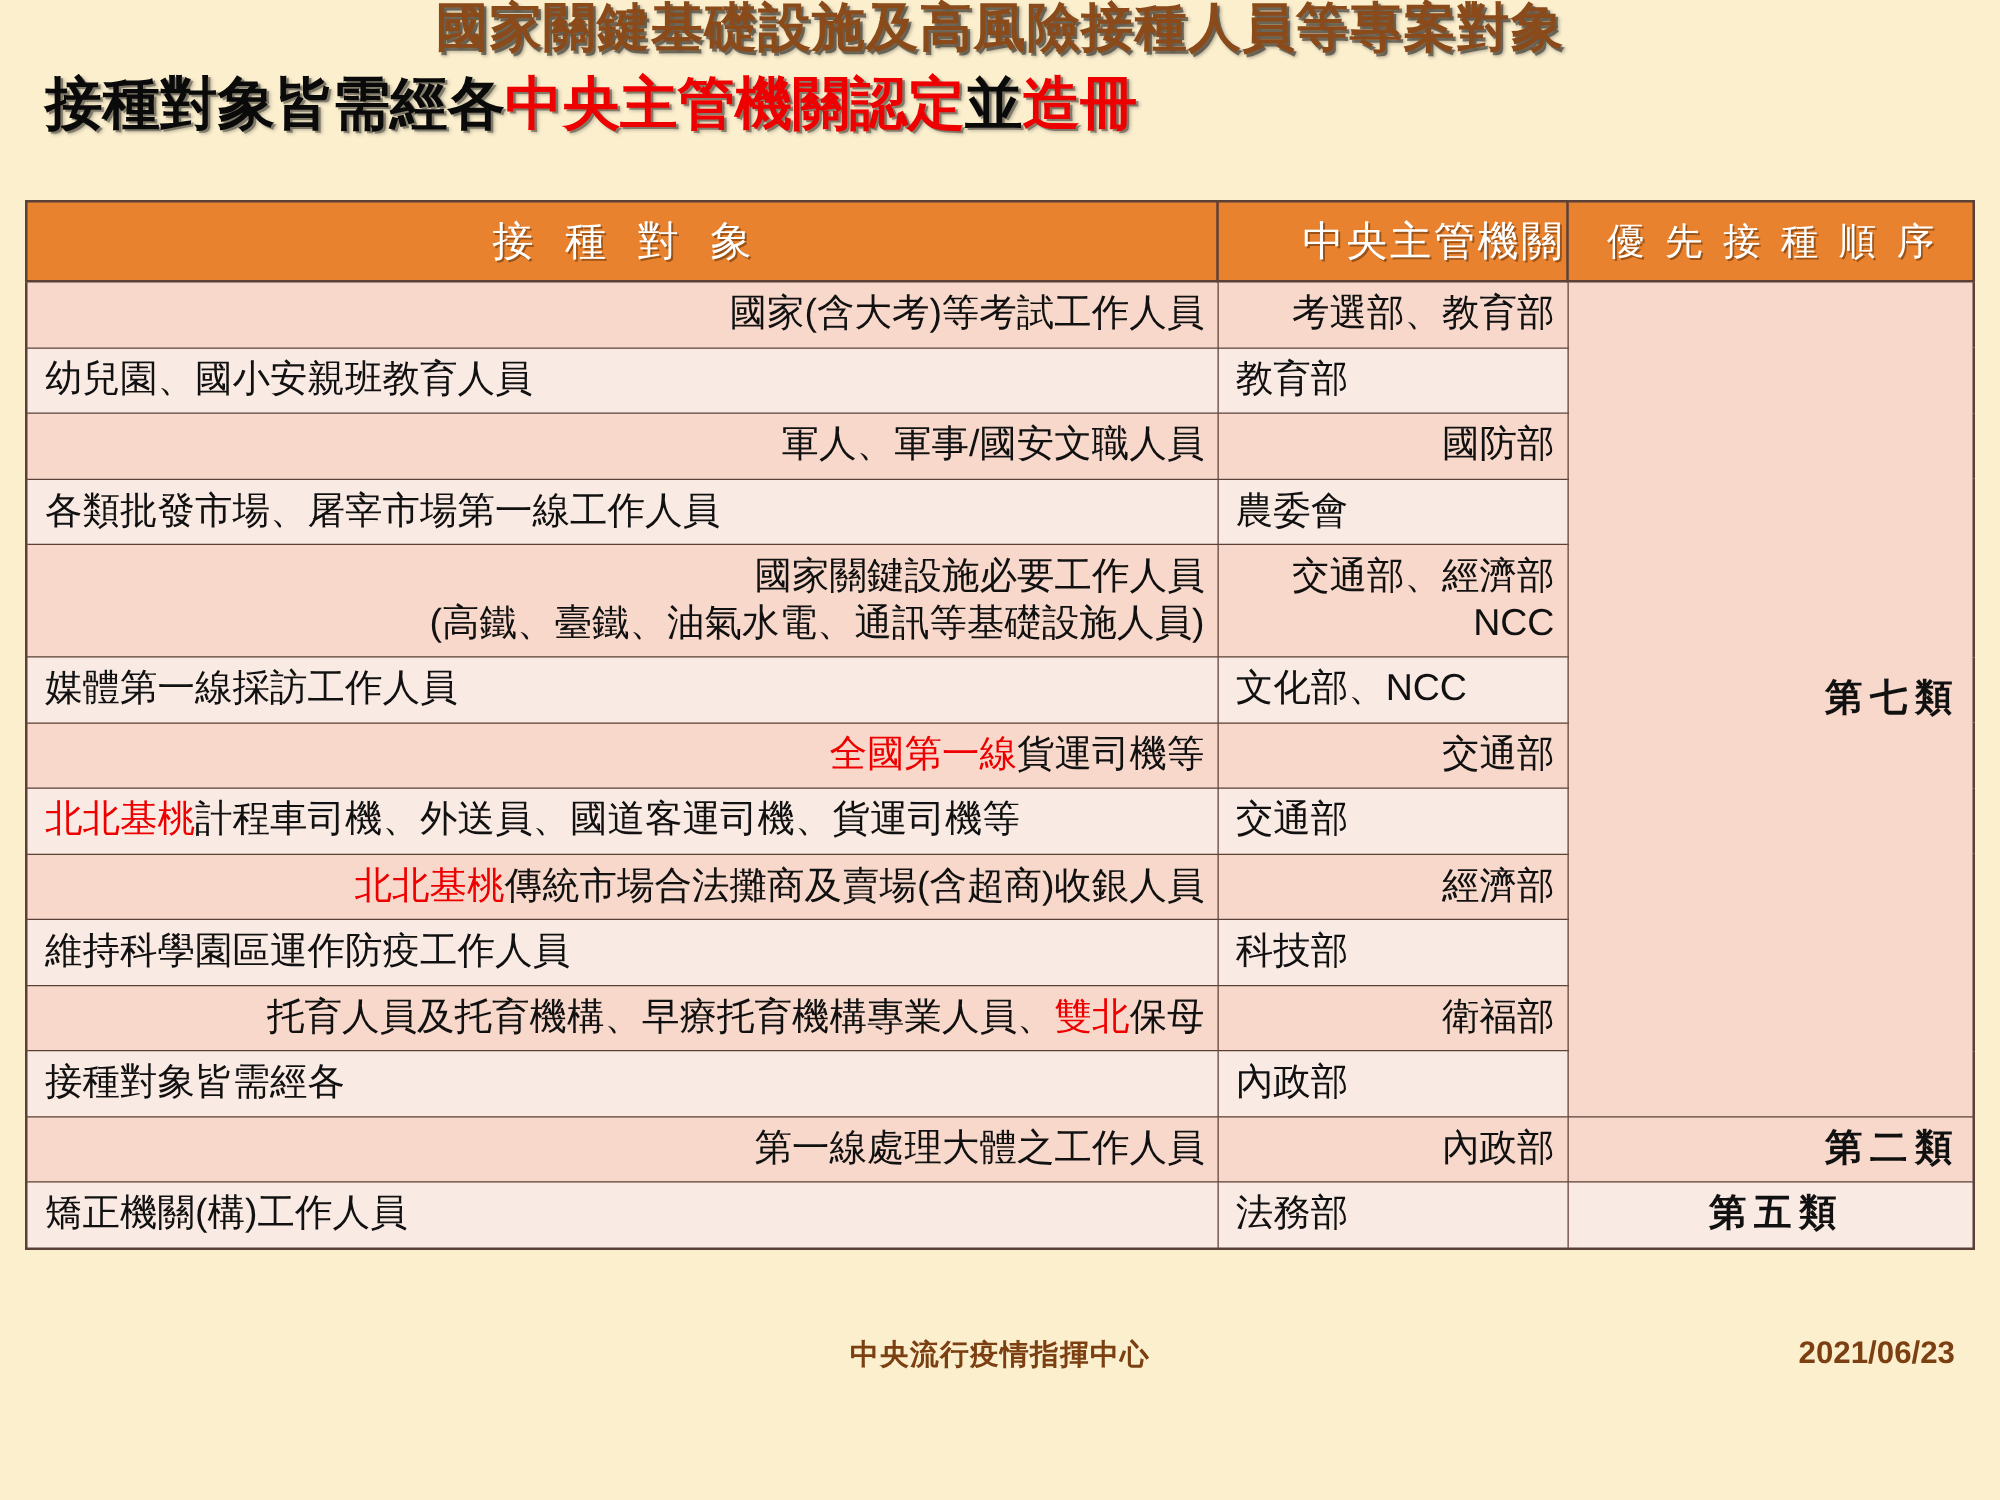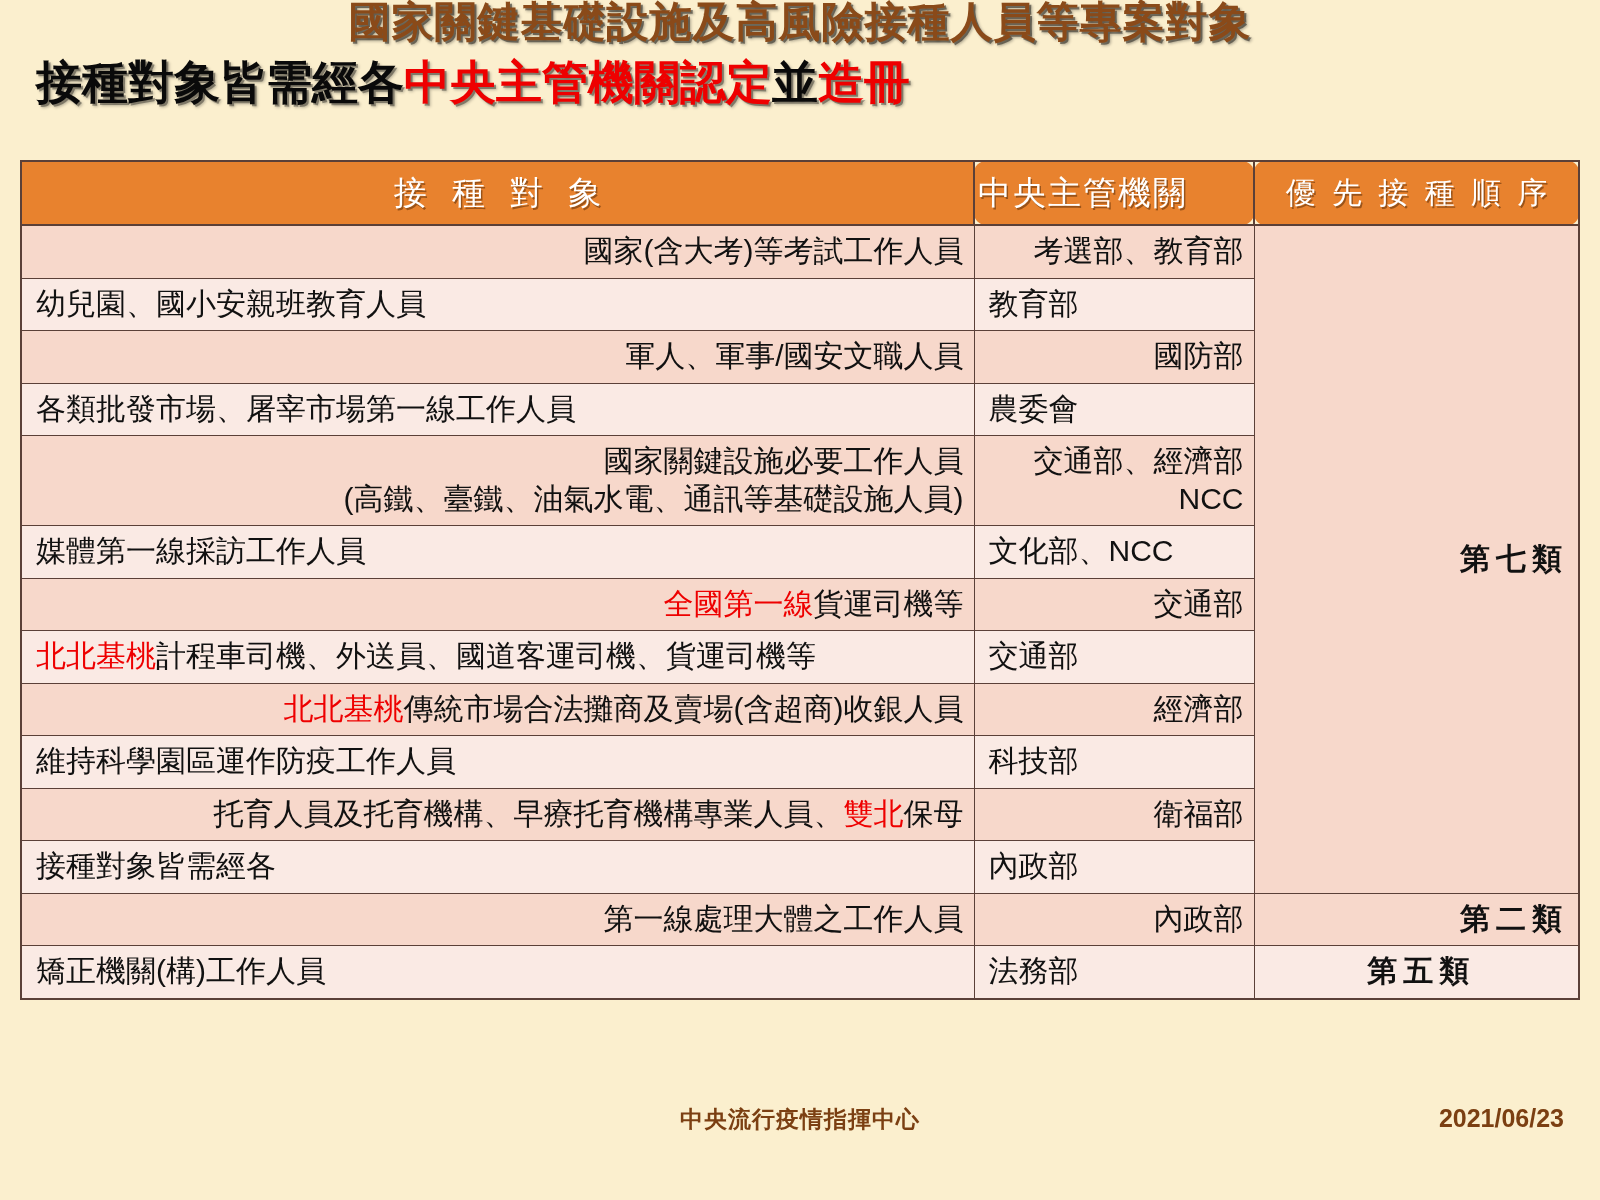--- a/index.html
+++ b/index.html
@@ -67,22 +67,22 @@
     font-size: 33px;
     font-weight: normal;
     letter-spacing: 8px;
     text-indent: 8px;
     height: 60px;
     border: 2px solid #5b4038;
     text-shadow: 1.5px 1.5px 0 rgba(90,45,10,0.55);
     vertical-align: middle;
   }
   table.main th.h1 { text-align: center; }
-  table.main th.h2 { text-align: left; letter-spacing: 2px; text-indent: 2px; border-radius: 12px;}
-  table.main th.h3 { text-align: center; letter-spacing: 4px; text-indent: 4px; font-size: 30px; border-radius: 11px;}
+  table.main th.h2 { text-align: right; letter-spacing: 2px; text-indent: 2px;}
+  table.main th.h3 { text-align: center; letter-spacing: 4px; text-indent: 4px; font-size: 30px;}
 
   table.main td {
     border: 1.5px solid #5b4038;
     font-size: 30px;
     color: #111111;
     padding: 6px 10px 8px 14px;
     vertical-align: middle;
     line-height: 1.25;
   }
   tr.odd td  { background: #f7d8cb; text-align: right; }
@@ -100,21 +100,21 @@
   }
   td.prio.light { background: #faeae4 !important; }
   td.prio.merged { background: #f7d8cb !important; }
 
   .red { color: #ee0000; }
 
   
   .footer {
     position: absolute;
     left: 0;
-    top: 1104px;
+    top: 1068px;
     width: 1600px;
     height: 50px;
   }
   .footer .center-label {
     position: absolute;
     left: 0; right: 0;
     text-align: center;
     font-size: 23px;
     font-weight: bold;
     color: #7b3f12;

